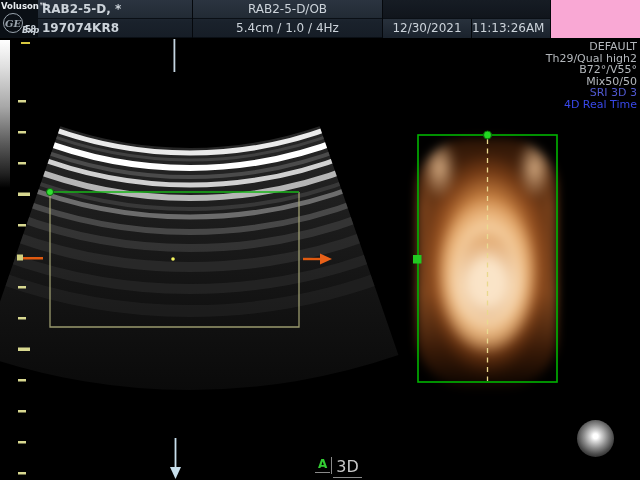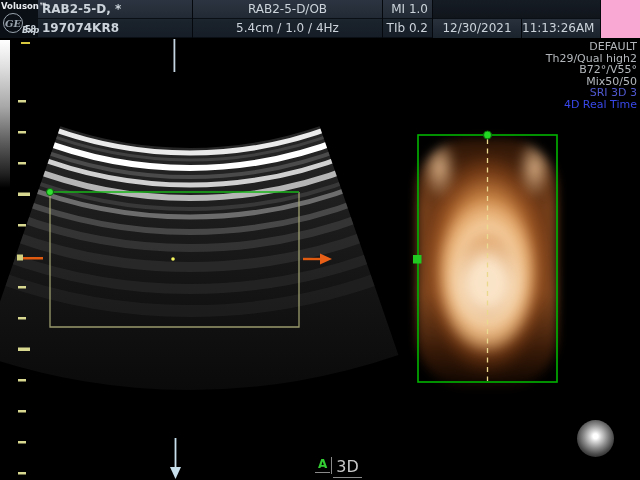--- a/index.html
+++ b/index.html
@@ -79,24 +79,20 @@
       <div class="model">E8</div>
       <div class="model-sub">Exp</div>
     </div>
     <div class="cell c1">
       <div class="hrow">RAB2-5-D, *</div>
       <div class="hrow">197074KR8</div>
     </div>
     <div class="cell c2">
       <div class="hrow">RAB2-5-D/OB</div>
       <div class="hrow">5.4cm / 1.0 / 4Hz</div>
-    </div>
-    <div class="cell c3">
-      <div class="hrow">MI 1.0</div>
-      <div class="hrow">TIb 0.2</div>
     </div>
     <div class="cell c4">
       <div class="c4-top"></div>
       <div class="c4-bot">
         <div class="date-cell">12/30/2021</div>
         <div class="time-cell">11:13:26AM</div>
       </div>
     </div>
   </div>
 

